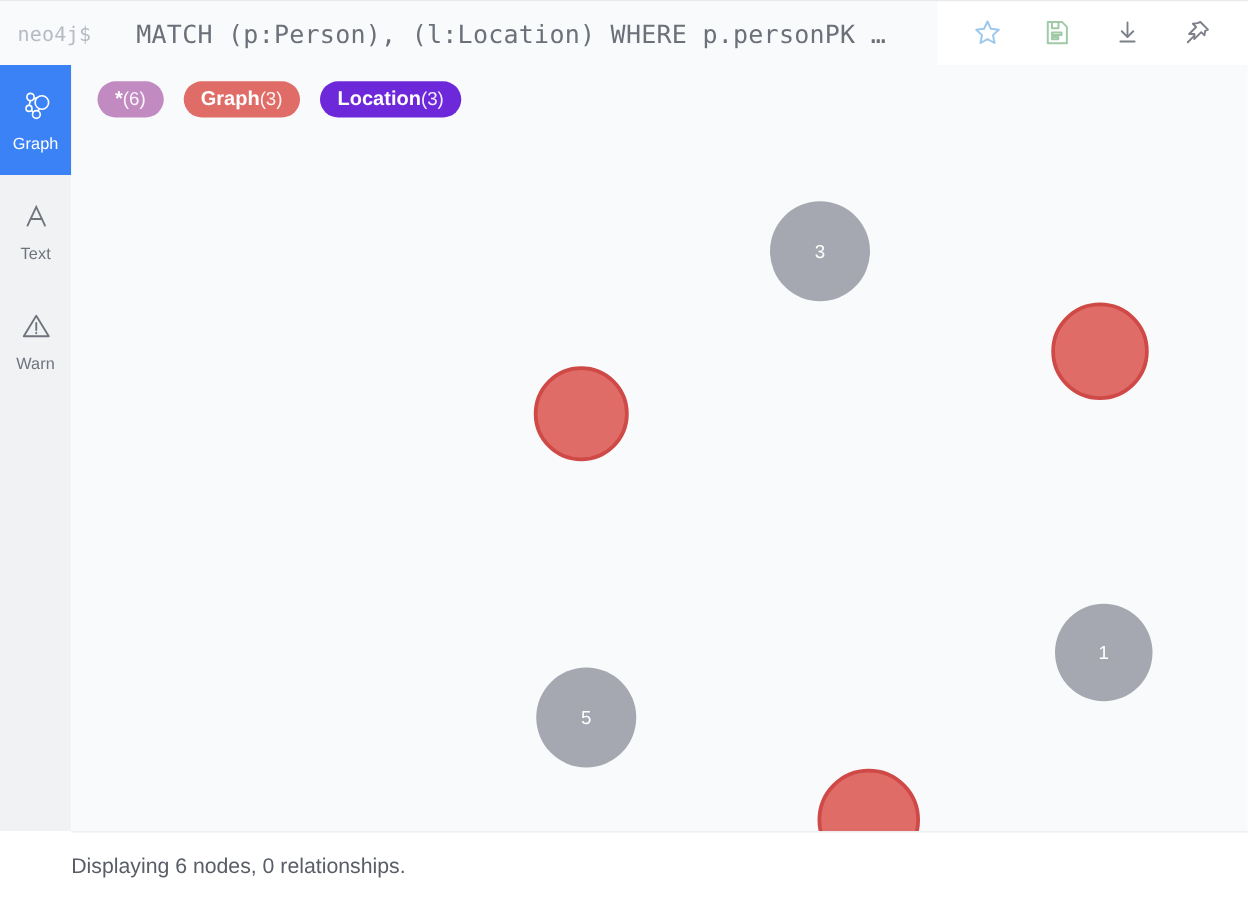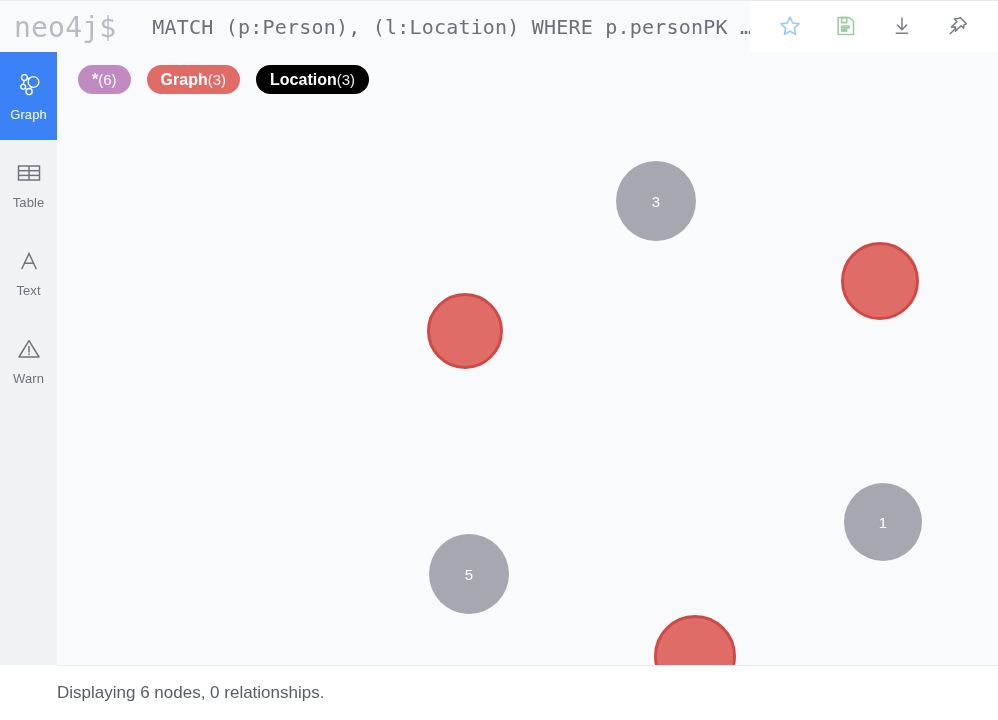--- a/index.html
+++ b/index.html
@@ -39,21 +39,21 @@
     display: flex;
     align-items: center;
     background: #f9fafb;
     overflow: hidden;
     white-space: nowrap;
     padding-left: 14px;
     box-sizing: border-box;
   }
   .prompt {
     font-family: "DejaVu Sans Mono", "Liberation Mono", monospace;
-    font-size: 28px;
+    font-size: 16px;
     color: #b6bcc4;
     letter-spacing: 0.2px;
     flex: 0 0 auto;
   }
   .query {
     font-family: "DejaVu Sans Mono", "Liberation Mono", monospace;
     font-size: 20px;
     color: #6b7079;
     letter-spacing: 0.2px;
     margin-left: 12px;
@@ -259,31 +259,20 @@
           <circle cx="19.5" cy="12" r="5.4"></circle>
           <circle cx="10.4" cy="7.6" r="2.9"></circle>
           <circle cx="9.2" cy="16.7" r="2.4"></circle>
           <circle cx="15.1" cy="21.6" r="3.1"></circle>
           <path d="M12.9 9.2 L15.6 7.9 M10.2 10.6 L9.4 14.2 M11.2 18.3 L12.8 19.9 M17.6 17 L16.4 18.6"></path>
         </svg>
       </span>
       <span class="side-label">Graph</span>
     </div>
 
-    <div class="side-item">
-      <span class="side-icon">
-        <svg width="30" height="30" viewBox="0 0 30 30" fill="none" stroke="#6f747c" stroke-width="1.5">
-          <rect x="4.5" y="8" width="21" height="14"></rect>
-          <line x1="4.5" y1="12.7" x2="25.5" y2="12.7"></line>
-          <line x1="4.5" y1="17.4" x2="25.5" y2="17.4"></line>
-          <line x1="15" y1="8" x2="15" y2="22"></line>
-        </svg>
-      </span>
-      <span class="side-label">Table</span>
-    </div>
 
     <div class="side-item">
       <span class="side-icon">
         <svg width="30" height="30" viewBox="0 0 30 30" fill="none" stroke="#6f747c" stroke-width="1.5" stroke-linecap="round">
           <path d="M8 22.5 L15 7.5 L22 22.5"></path>
           <line x1="10.6" y1="17.2" x2="19.4" y2="17.2"></line>
         </svg>
       </span>
       <span class="side-label">Text</span>
     </div>
@@ -306,21 +295,21 @@
 
     <div class="legend">
       <span class="pill" id="pill-all" style="background: rgb(193, 138, 193);">
         <span>*</span>
           <span class="cnt">(6)</span>
       </span>
       <span class="pill" id="pill-person" style="background: rgb(224, 108, 104);">
         <span>Graph</span>
           <span class="cnt">(3)</span>
       </span>
-      <span class="pill" id="pill-location" style="background: #000000; text-align: center;">
+      <span class="pill" id="pill-location" style="background: #6d28d9; text-align: center;">
         <span>Location</span>
           <span class="cnt">(3)</span>
       </span>
     </div>
 
     <div class="canvas" id="graph-canvas">
         <div class="node" style="left: 559px; top: 109px; width: 80px; height: 80px; background: rgb(165, 168, 176); border: 0px solid rgb(165, 168, 176);">
           <span>3</span>
         </div>
         <div class="node" style="left: 784px; top: 190px; width: 78px; height: 78px; background: rgb(224, 108, 104); border: 3px solid rgb(207, 74, 70);"></div>

